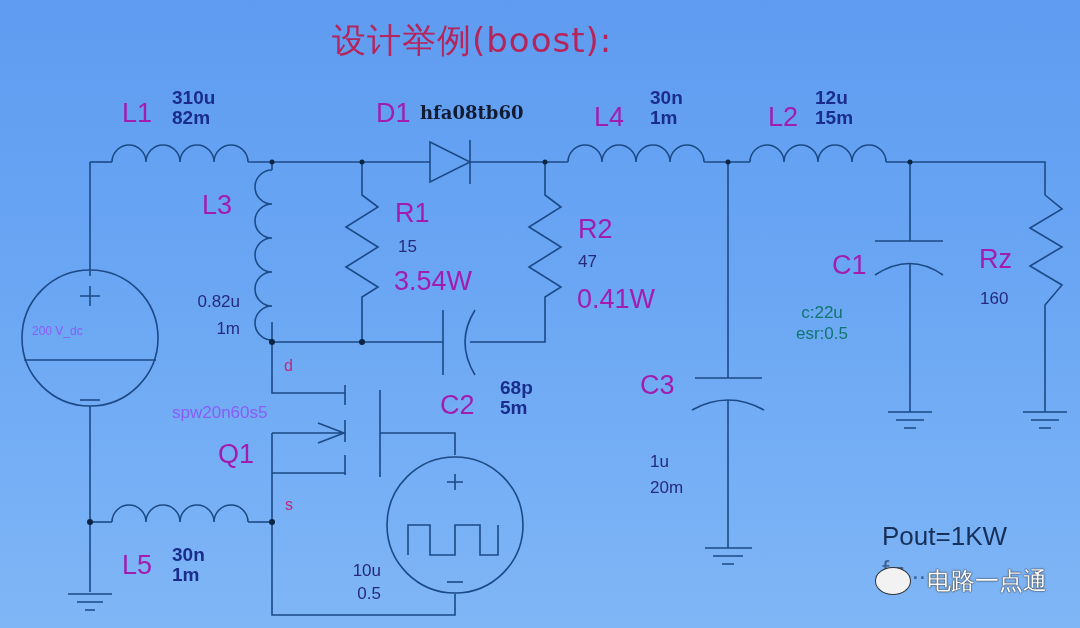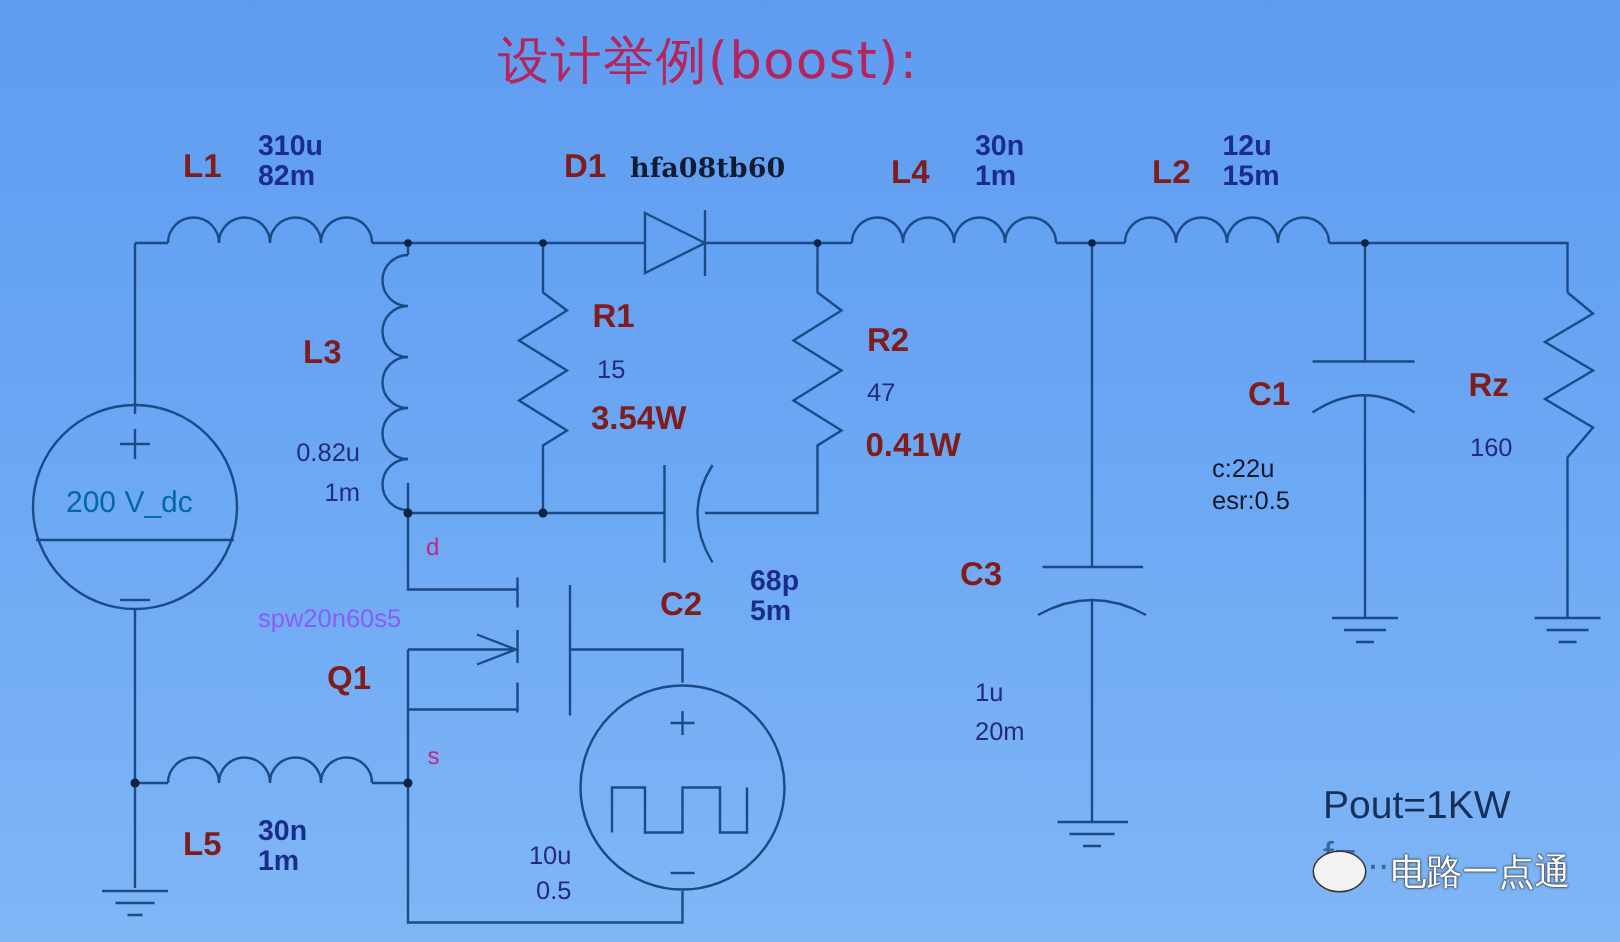--- a/index.html
+++ b/index.html
@@ -5,21 +5,21 @@
     html, body { margin: 0; padding: 0; }
     body {
       width: 1080px; height: 628px; overflow: hidden; position: relative;
       background: linear-gradient(180deg, #5f9cf1 0%, #6aa6f3 45%, #7fb6f6 100%);
       font-family: "Liberation Sans", sans-serif;
     }
     svg.schem { position: absolute; left: 0; top: 0; width: 1080px; height: 628px; }
     .w { stroke: #1b4a86; stroke-width: 1.6; fill: none; }
     .dot { fill: #0d2442; }
     .lbl { position: absolute; color: #16305a; white-space: nowrap; line-height: 1; }
-    .ref { font-size: 22px; color: #7f1d1d; font-weight: bold; }
+    .ref { font-size: 27px; color: #a21caf; }
     .val { font-size: 19px; font-weight: bold; color: #1a2d8c; line-height: 1.05; }
     .valthin { font-size: 17px; color: #262a7a; line-height: 1.6; margin-top: 43px; }
     .title { position: absolute; left: 332px; top: 18px; font-size: 34px; color: #b5245a; font-family: "DejaVu Sans", sans-serif; letter-spacing: 1px; }
     .node { font-size: 16px; color: #c2287e; }
     .spec { font-size: 26px; color: #16305a; line-height: 1.3; margin-top: 32px; }
     .diodeval { font-family: "DejaVu Serif", serif; font-weight: bold; font-size: 18px; color: #111c33; }
     .wm { position: absolute; left: 875px; top: 565px; display: flex; align-items: center; gap: 4px; }
     .wm .bubble { width: 34px; height: 26px; background: #f2f2f2; border-radius: 50%; border: 1px solid #333; position: relative; }
     .wm .txt { font-size: 24px; color: #ffffff; text-shadow: 0 0 2px #333, 0 0 1px #000; font-family: "DejaVu Sans", sans-serif; padding-left: 12px; }
   </style>
@@ -154,44 +154,44 @@
   <div>30n</div>
   <div>1m</div>
 </div>
 
 <div class="lbl ref" style="left:768px;top:104px">L2</div>
 <div class="lbl val" style="left:815px;top:88px">
   <div>12u</div>
   <div>15m</div>
 </div>
 
-<div class="lbl ref" style="left:202px;top:224px">L3</div>
+<div class="lbl ref" style="left:202px;top:192px">L3</div>
 <div class="lbl valthin" style="left:184px;top:245px;text-align:right;width:56px">
   <div>0.82u</div>
   <div>1m</div>
 </div>
 
 <div class="lbl ref" style="left:395px;top:200px">R1</div>
 <div class="lbl" style="left:398px;top:238px;font-size:17px;color:#262a7a">15</div>
 <div class="lbl ref" style="left:394px;top:268px">3.54W</div>
 
 <div class="lbl ref" style="left:578px;top:216px">R2</div>
 <div class="lbl" style="left:578px;top:253px;font-size:17px;color:#262a7a">47</div>
 <div class="lbl ref" style="left:577px;top:286px">0.41W</div>
 
 <div class="lbl ref" style="left:832px;top:252px">C1</div>
-<div class="lbl" style="left:808px;top:302px;font-size:17px;color:#0f172a;text-align:left;width:74px;line-height:1.25">
+<div class="lbl" style="left:785px;top:302px;font-size:17px;color:#0f766e;text-align:center;width:74px;line-height:1.25">
   <div>c:22u</div>
   <div>esr:0.5</div>
 </div>
 
 <div class="lbl ref" style="left:979px;top:246px">Rz</div>
 <div class="lbl" style="left:980px;top:290px;font-size:17px;color:#262a7a">160</div>
 
-<div class="lbl" style="left:44px;top:325px;font-size:20px;color:#0369a1">200 V_dc</div>
+<div class="lbl" style="left:32px;top:325px;font-size:12px;color:#8b5cf6">200 V_dc</div>
 
 <div class="lbl node" style="left:284px;top:358px">d</div>
 <div class="lbl" style="left:172px;top:404px;font-size:17px;color:#8b5cf6">spw20n60s5</div>
 <div class="lbl ref" style="left:218px;top:441px">Q1</div>
 <div class="lbl node" style="left:285px;top:497px">s</div>
 
 <div class="lbl ref" style="left:440px;top:392px">C2</div>
 <div class="lbl val" style="left:500px;top:378px">
   <div>68p</div>
   <div>5m</div>

